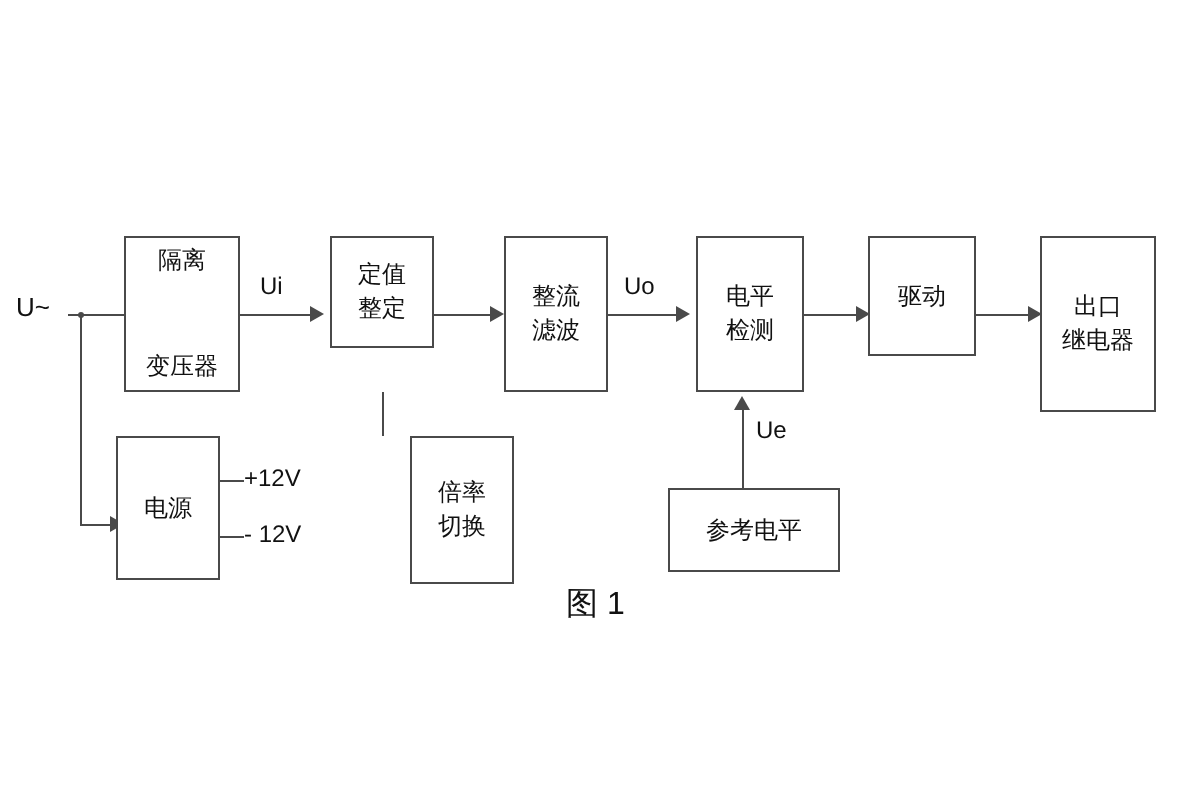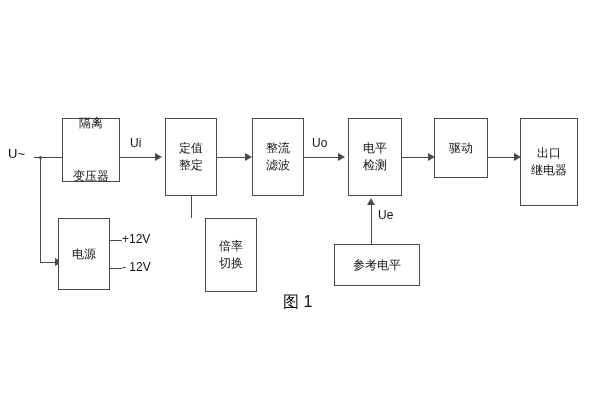--- a/index.html
+++ b/index.html
@@ -88,34 +88,34 @@
 
   <span class="lbl" style="left:8px; top:146px; font-size:13px;">U~</span>
 
   <div class="wire-h" style="left:34px; top:157px; width:28px;"></div>
 
   <div class="wire-v" style="left:40px; top:157px; height:105px;"></div>
   <div class="dot" style="left:39px; top:156px;"></div>
   <div class="wire-h" style="left:40px; top:262px; width:18px;"></div>
   <div class="arrow-r" style="left:55px; top:258px;"></div>
 
-  <div class="box" style="left:62px; top:118px; width:58px; height:64px;gap:36px;">
+  <div class="box" style="left:62px; top:118px; width:58px; height:78px;gap:36px;">
     <span class="line">隔离</span>
     <span class="line">变压器</span>
   </div>
 
   <div class="box" style="left:58px; top:218px; width:52px; height:72px;">
     <span class="line">电源</span>
   </div>
 
   <div class="wire-h" style="left:120px; top:157px; width:38px;"></div>
   <div class="arrow-r" style="left:155px; top:153px;"></div>
   <span class="lbl" style="left:130px; top:136px;">Ui</span>
 
-  <div class="box" style="left:165px; top:118px; width:52px; height:78px;">
+  <div class="box" style="left:165px; top:118px; width:52px; height:56px;">
     <span class="line">定值</span>
     <span class="line">整定</span>
   </div>
 
   <div class="box" style="left:165px; top:218px; width:52px; height:74px;margin-left:40px;">
     <span class="line">倍率</span>
     <span class="line">切换</span>
   </div>
 
   <div class="wire-v" style="left:191px; top:196px; height:22px;"></div>

